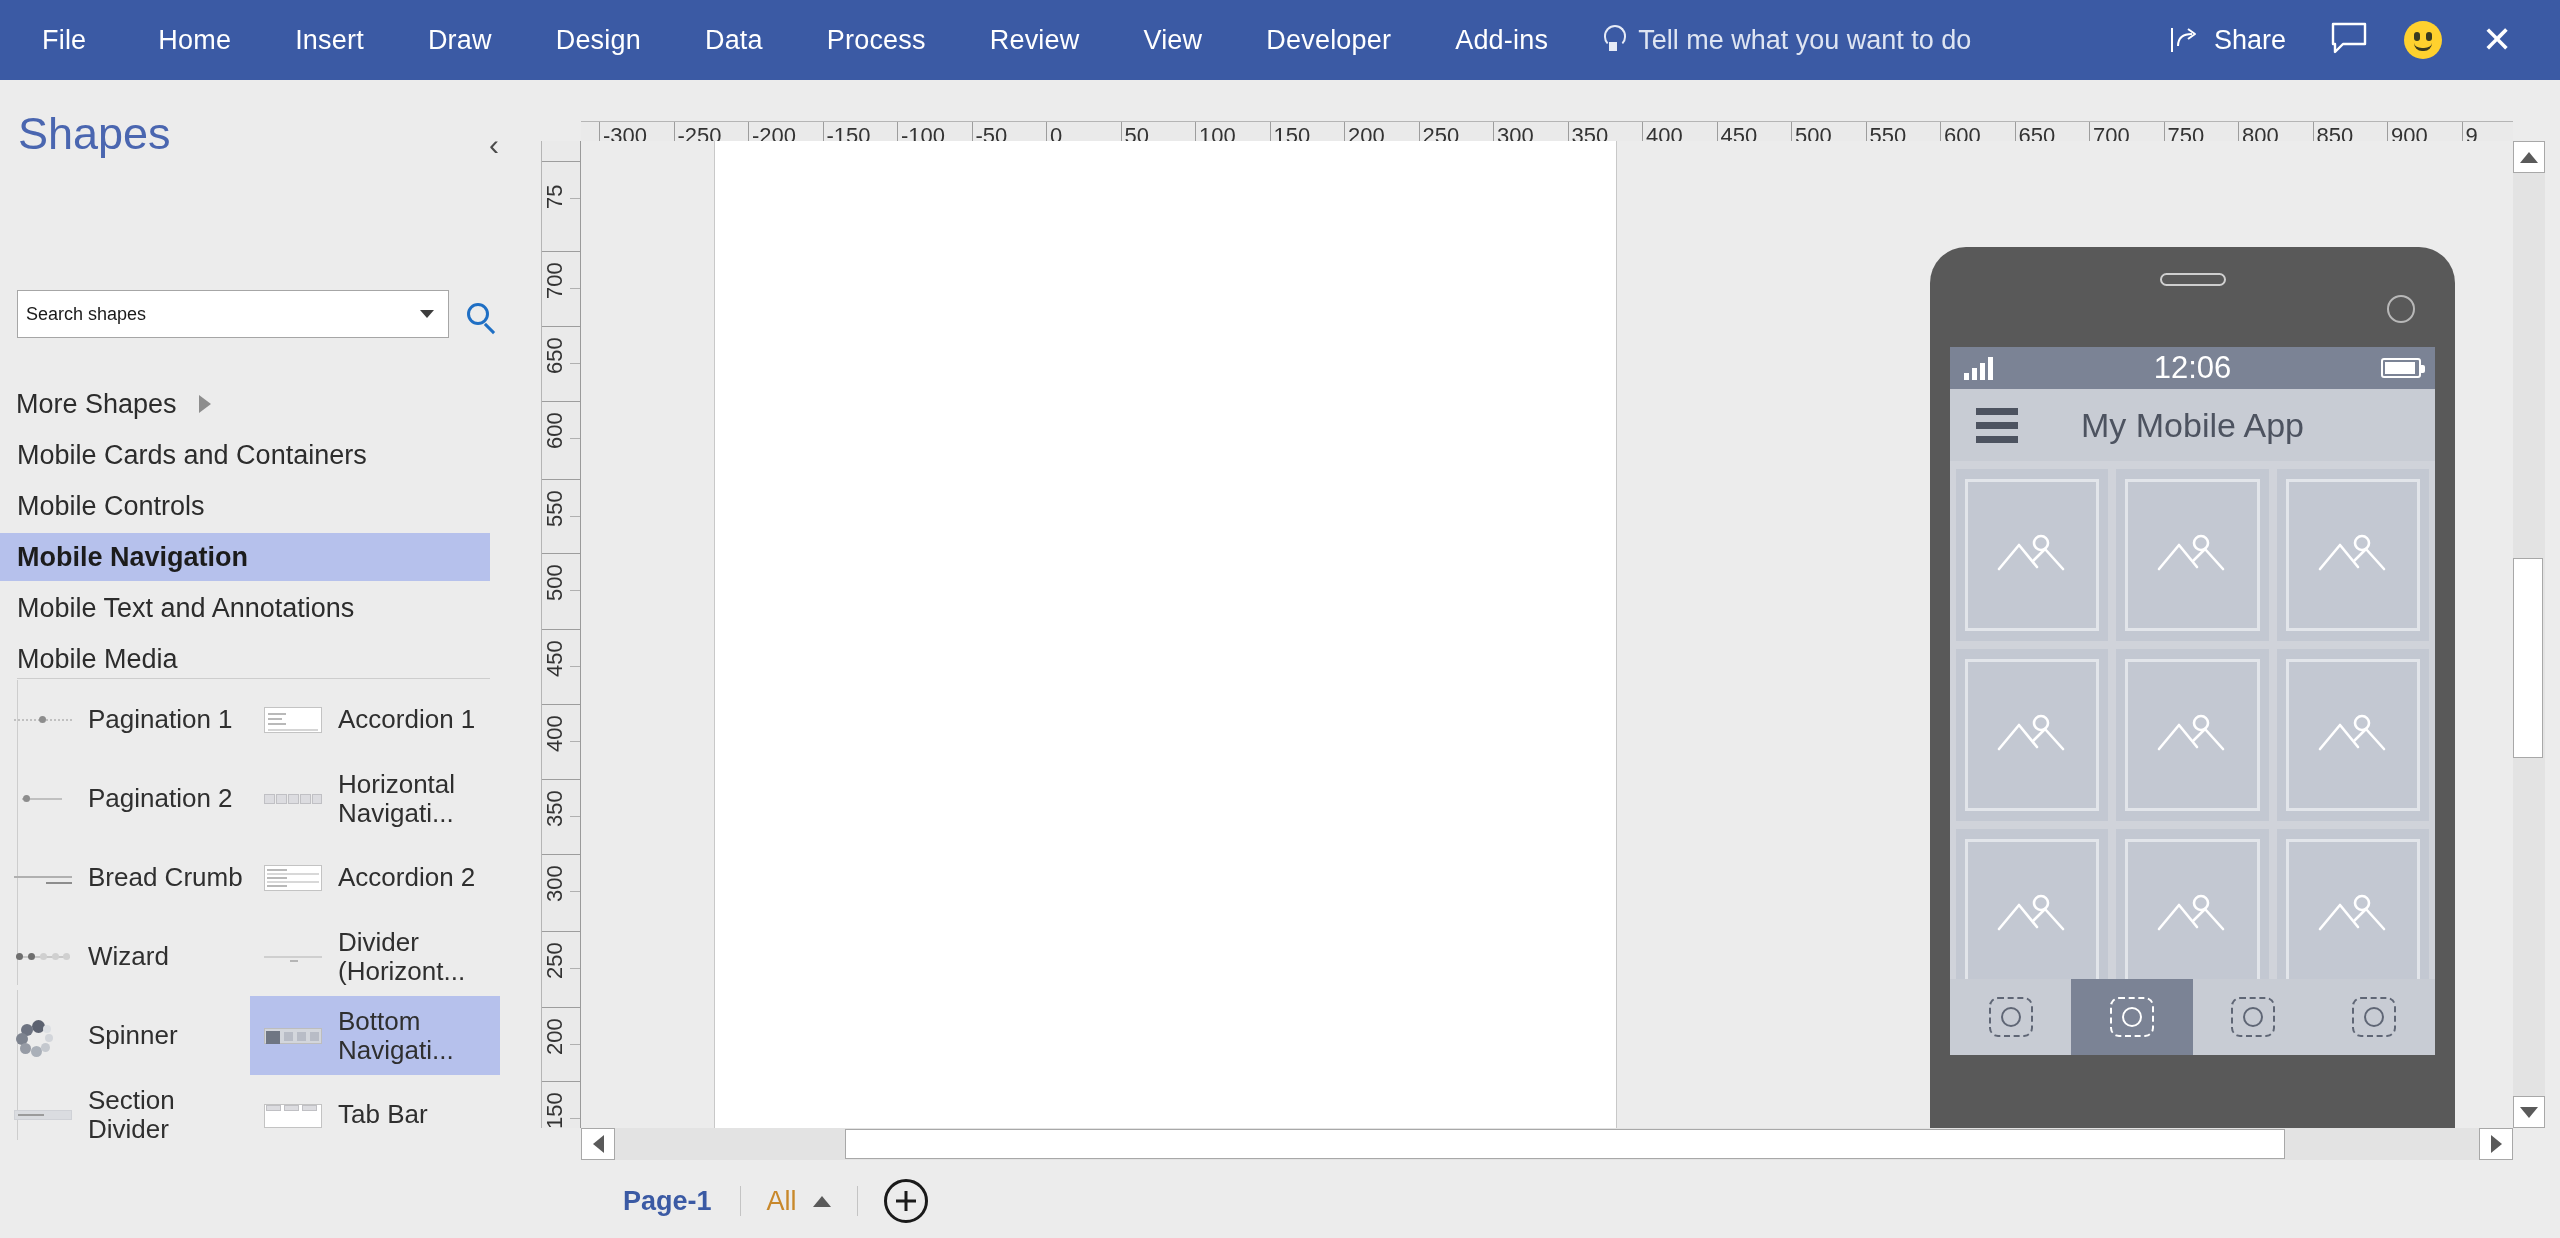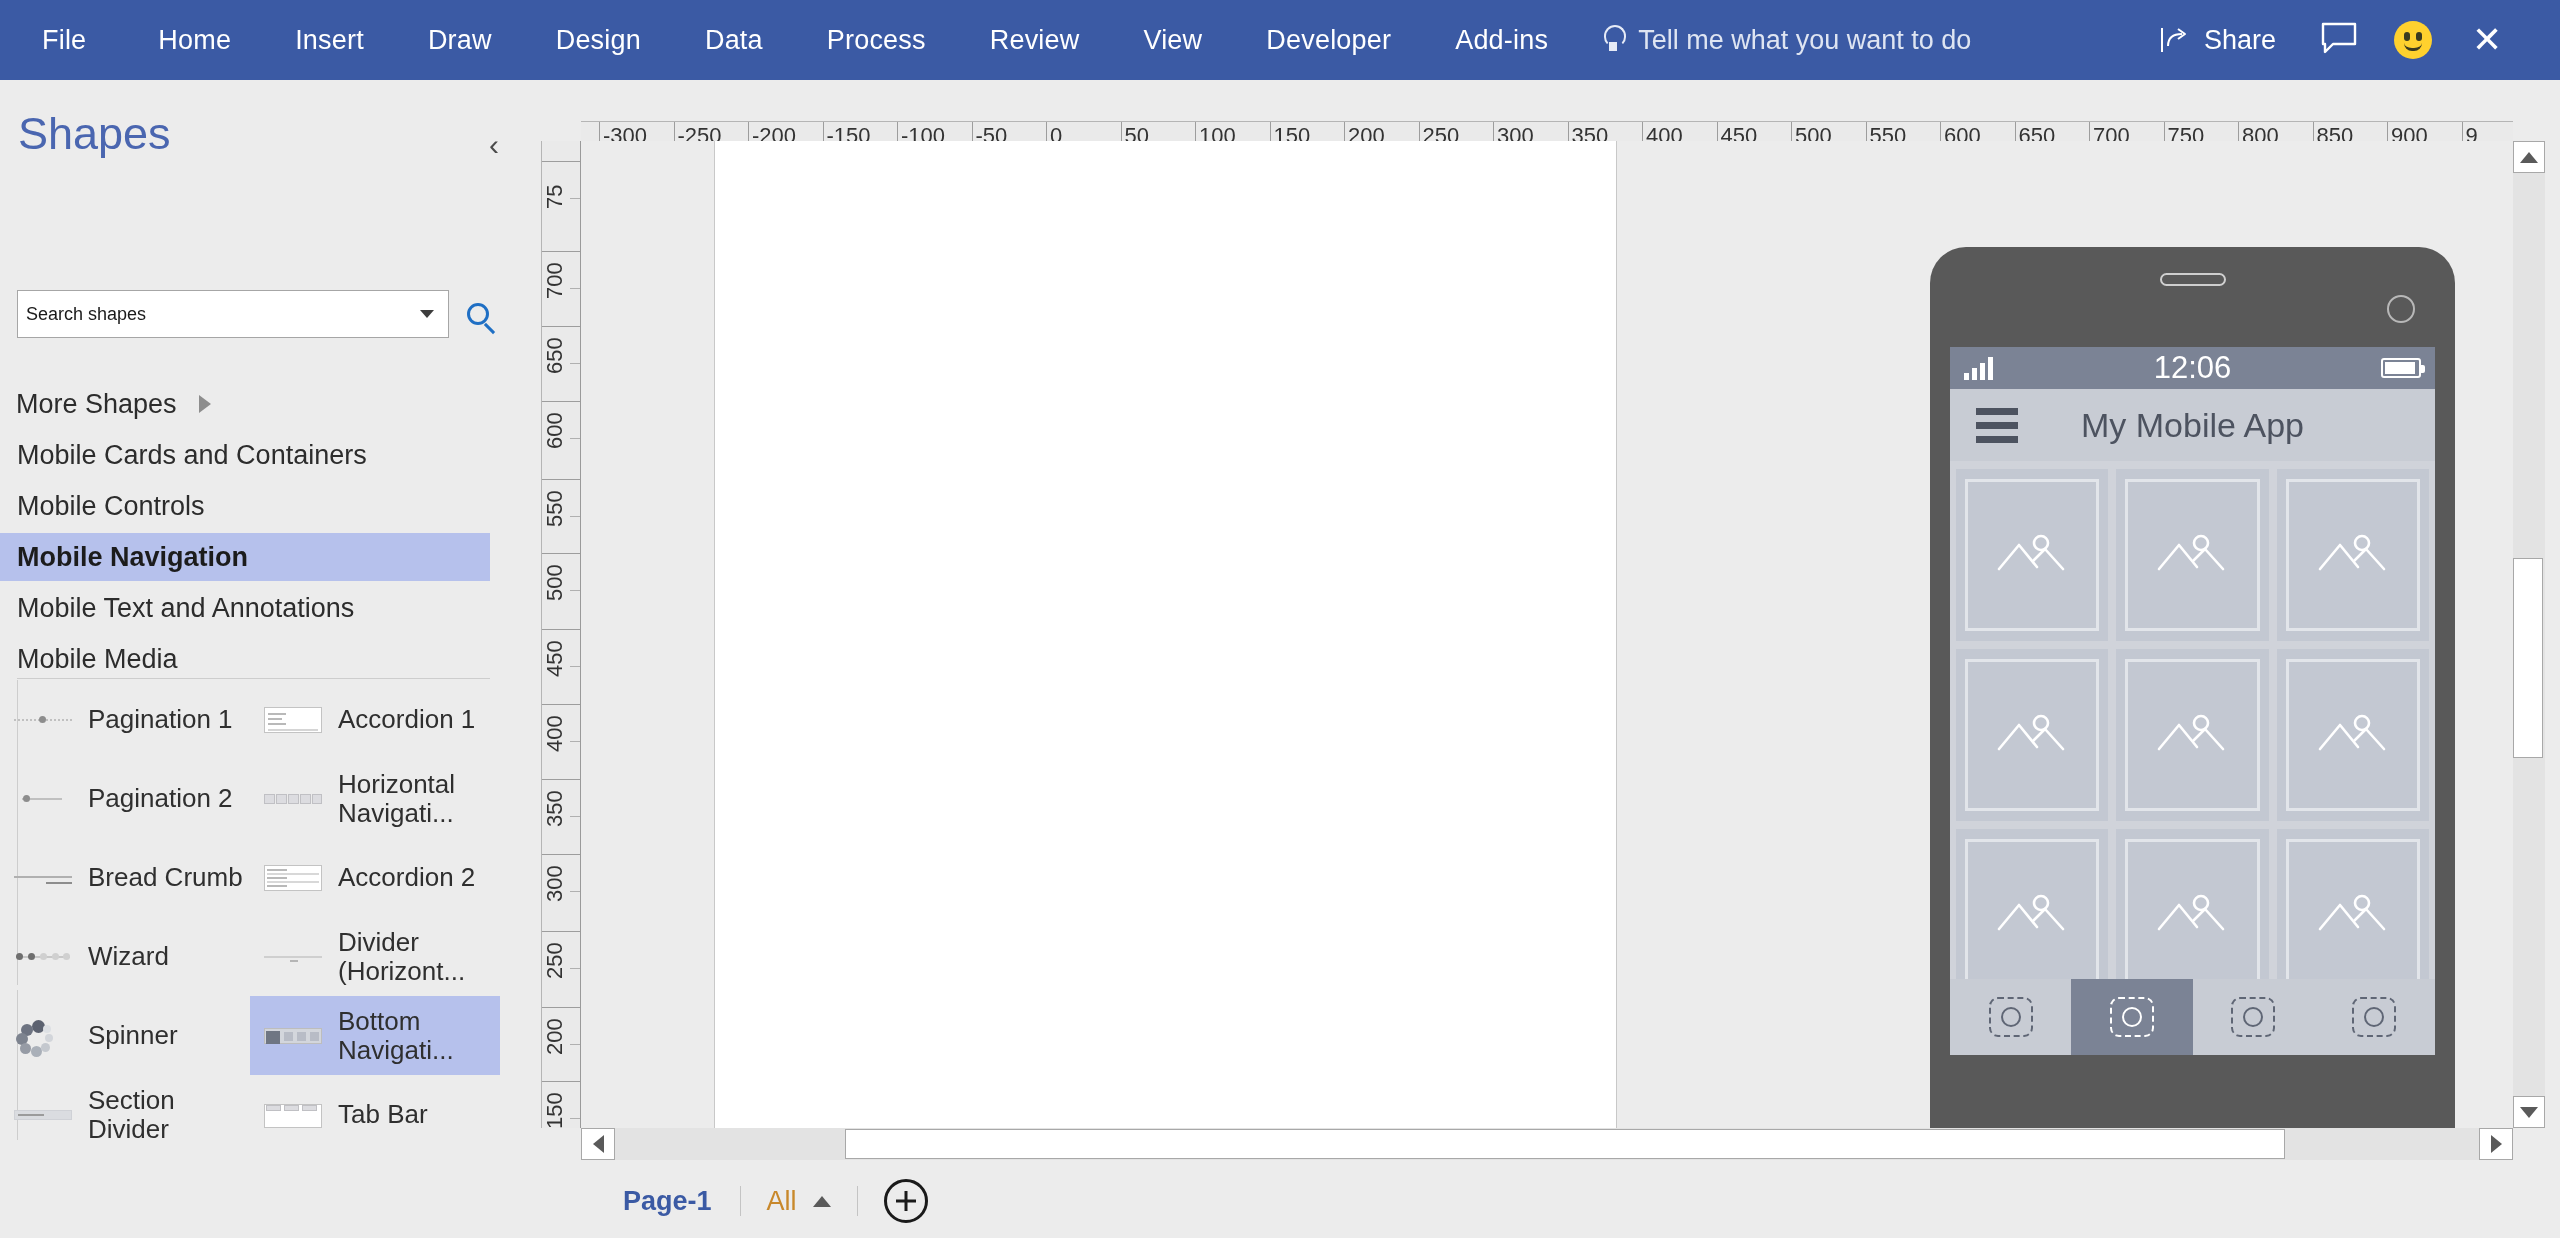--- a/index.html
+++ b/index.html
@@ -33,21 +33,21 @@
     content: ""; position: absolute; left: 2px; top: 0;
     width: 18px; height: 18px; border: 2px solid #e6ebf7;
     border-radius: 50% 50% 45% 45%; border-bottom-color: transparent;
   }
   .bulb::after {
     content: ""; position: absolute; left: 7px; top: 17px;
     width: 8px; height: 9px; background: #e6ebf7;
   }
   .ribbon-right {
     margin-left: auto; display: flex; align-items: center;
-    gap: 0; padding-right: 36px; height: 80px;
+    gap: 0; padding-right: 26px; height: 80px;
   }
   .share-btn {
     display: flex; align-items: center; gap: 14px;
     color: #ffffff; font-size: 27px; padding: 0 26px; height: 80px;
   }
   .share-icon { width: 30px; height: 28px; position: relative; flex: none; }
   .icon-btn {
     width: 74px; height: 80px; display: flex; align-items: center;
     justify-content: center;
   }

